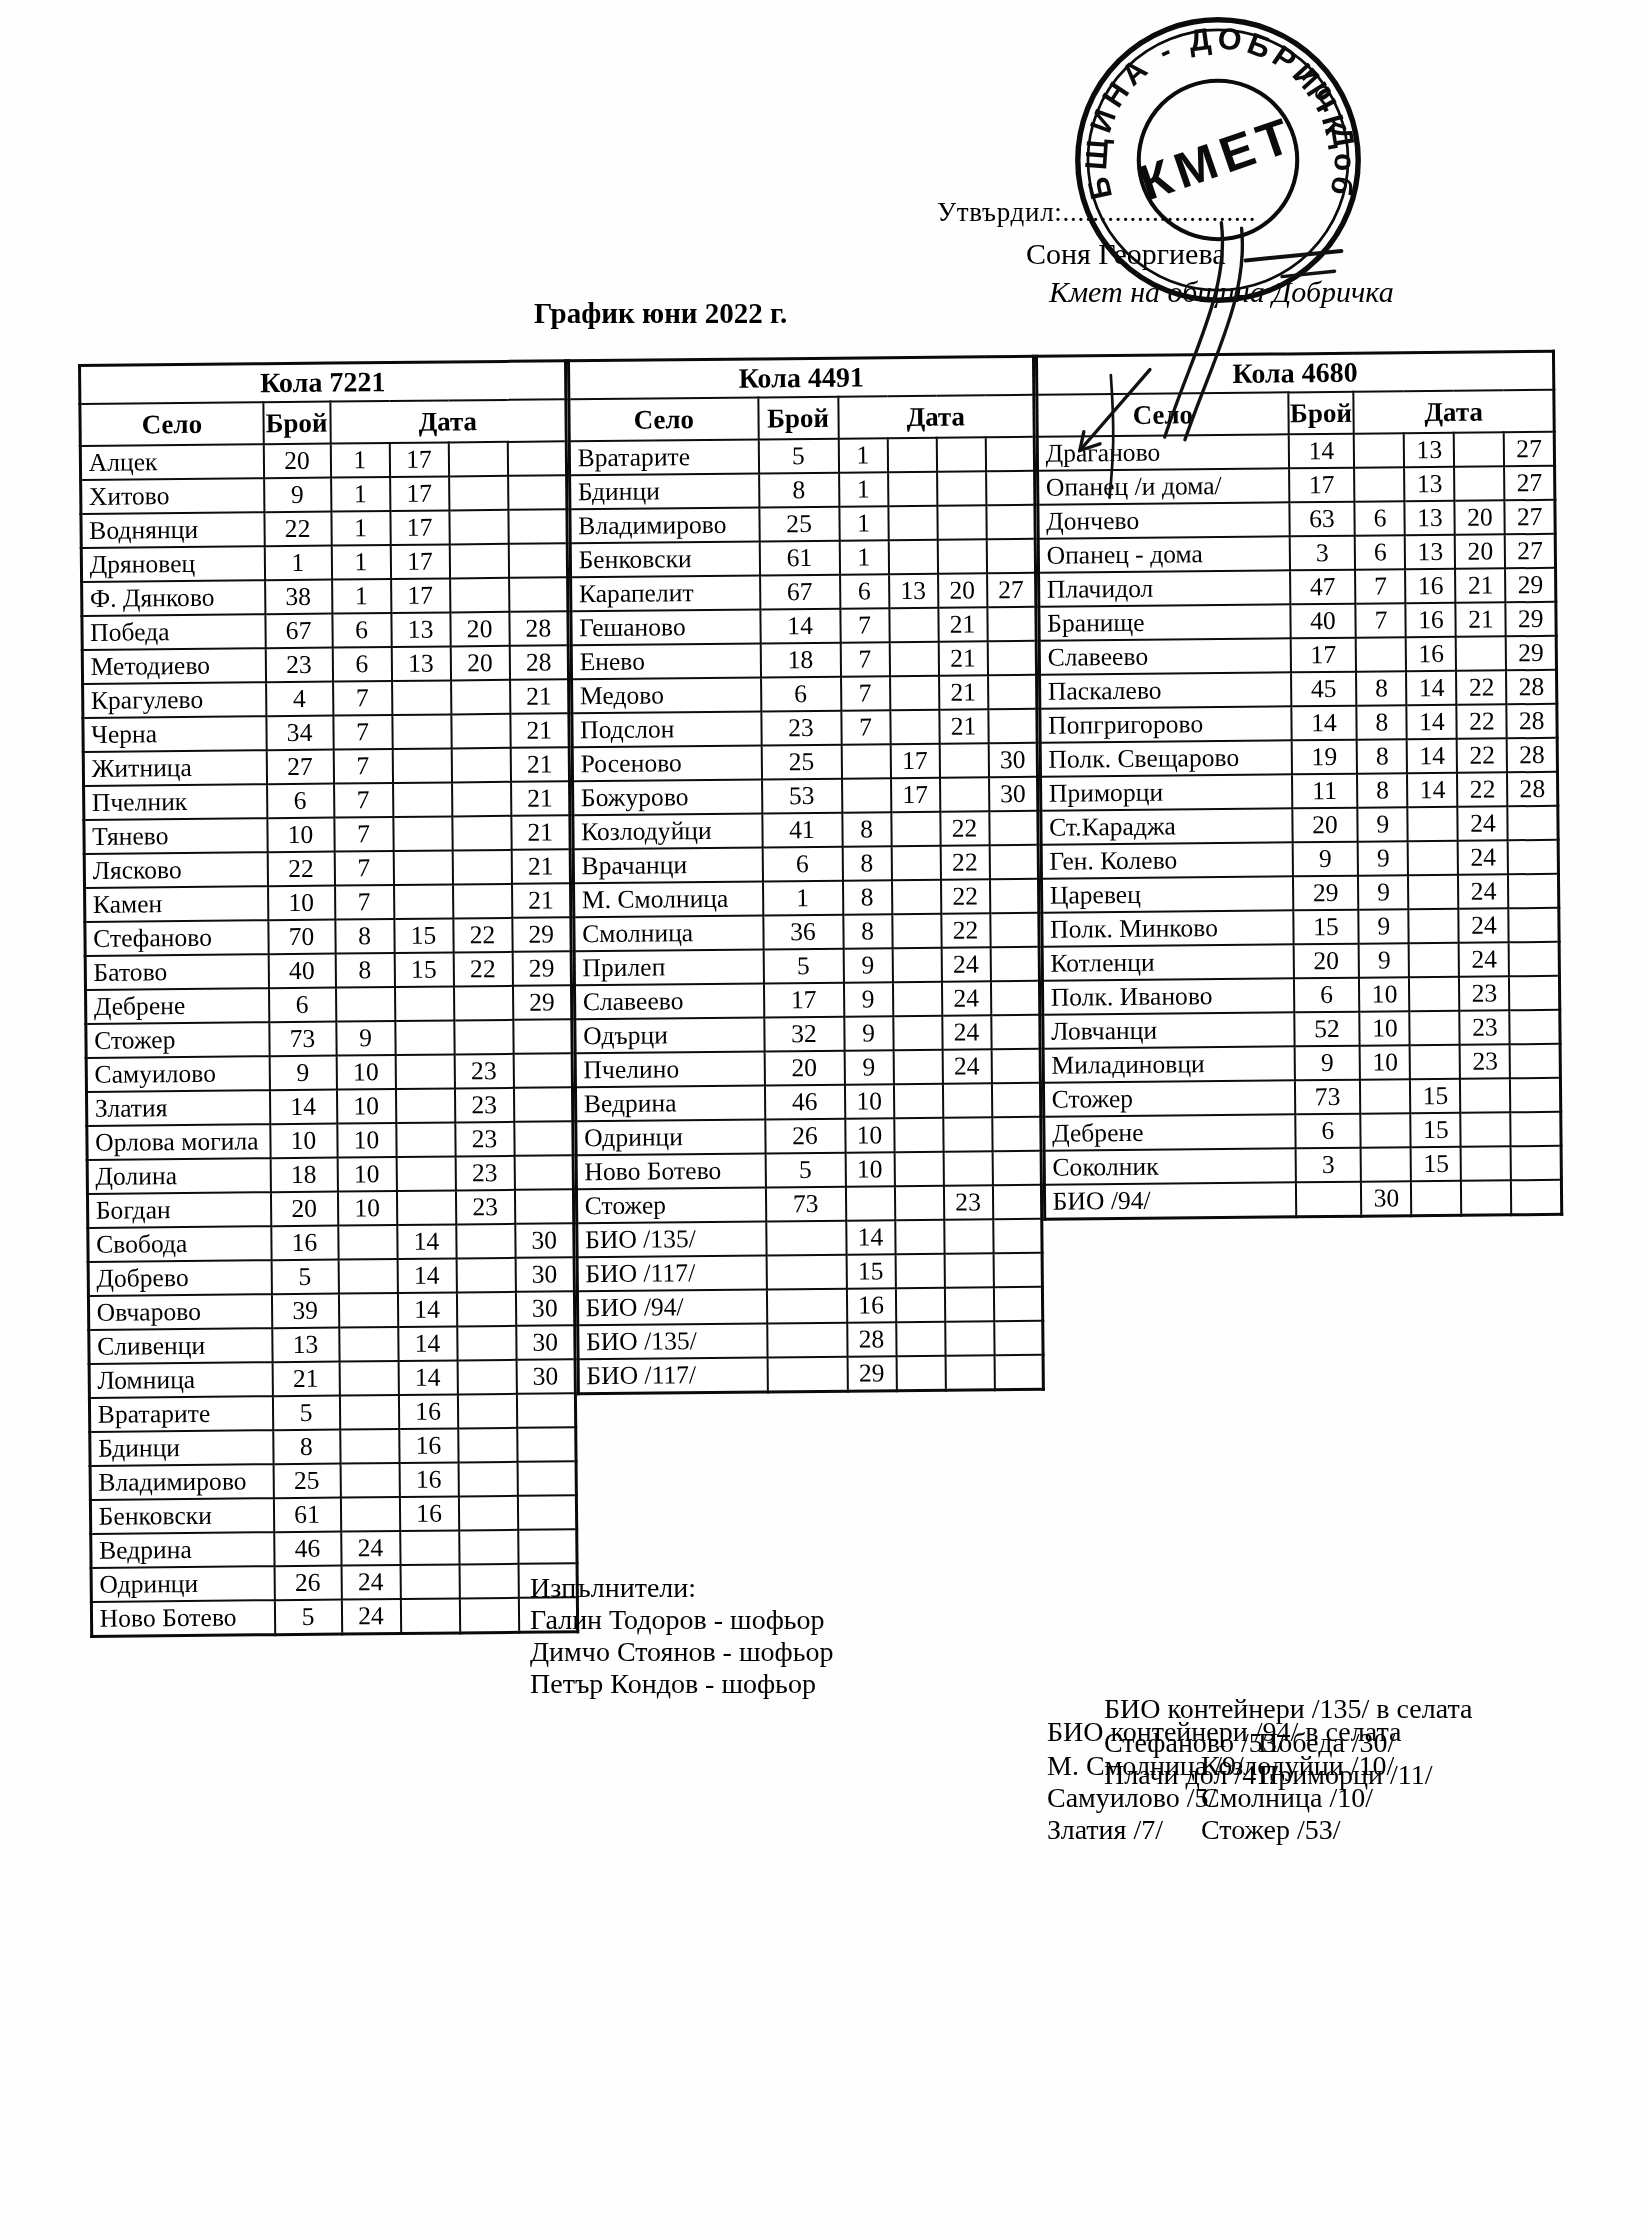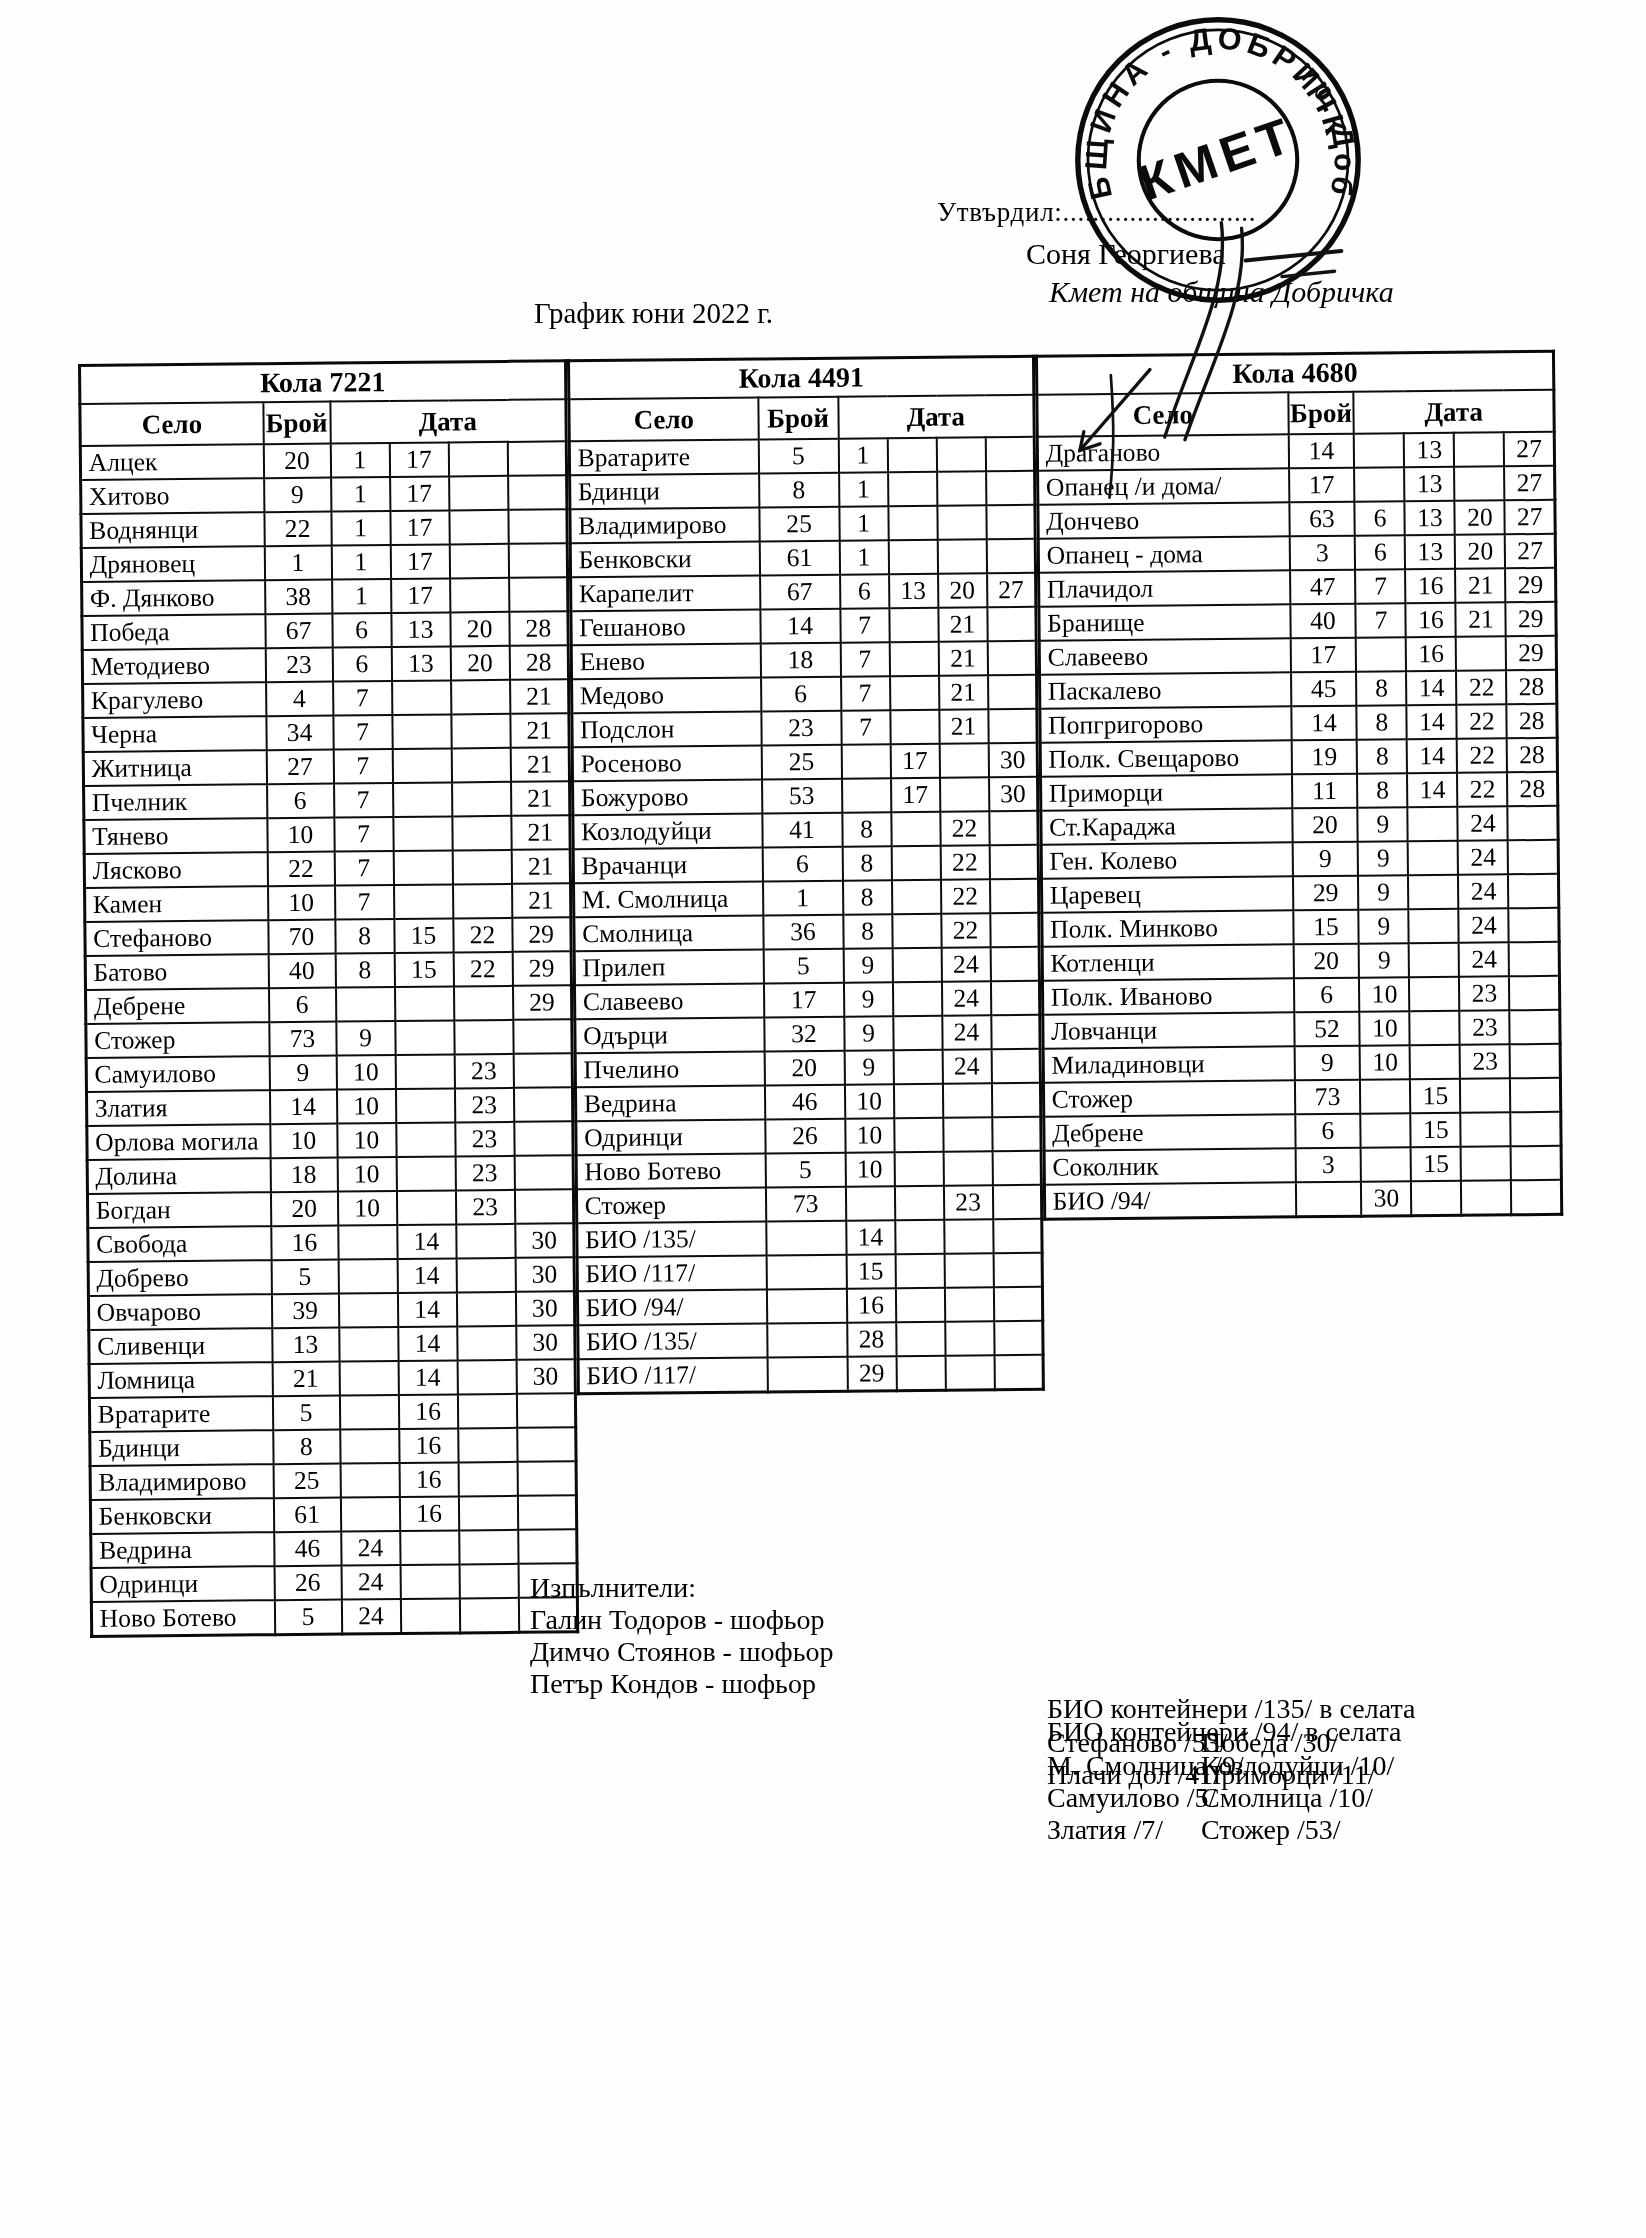--- a/index.html
+++ b/index.html
@@ -2,21 +2,21 @@
 <html style="font-size:10.8px"><head>
 <meta charset="utf-8">
 <style>
   html,body{margin:0;padding:0;background:#e8e8e8}
   .sheet{position:relative;width:1646px;height:2239px;background:#fefefe;
          font-family:"Liberation Serif",serif;color:#000;overflow:hidden}
   .abs{position:absolute;white-space:nowrap}
   .approval-label{font-size:27px;letter-spacing:0.7px}
   .approval-name{font-size:30px}
   .approval-role{font-size:30px;font-style:italic}
-  .doc-title{font-size:29px;font-weight:normal}
+  .doc-title{font-size:29px;font-weight:bold}
   
   .tables{position:absolute;left:78px;top:364px;display:flex;align-items:flex-start;
           transform:rotate(-0.55deg);transform-origin:0 0}
   table.sched{border-collapse:collapse;table-layout:fixed;background:#fff;border:3.4px solid #0a0a0a}
   .sched th,.sched td{border:2px solid #0d0d0d;overflow:hidden}
   .sched .t-title{font-size:28px;font-weight:bold;height:34px;text-align:center}
   .sched .hrow th{font-size:27px;font-weight:bold;height:38px;text-align:center}
   .sched td{font-size:25.6px;height:32px;text-align:center;padding:0;line-height:1.05}
   .sched td.selo{text-align:left;padding:0 2.7px 0 6.7px}
   .t0 .c-selo{width:183px}.t0 .c-broy{width:67px}.t0 .c-d{width:59px}
@@ -827,21 +827,21 @@
   <div class="abs bt" style="left:530px;top:1572px">
     <div class="line">Изпълнители:</div>
     <div>
         <div class="line">Галин Тодоров - шофьор</div>
         <div class="line">Димчо Стоянов - шофьор</div>
         <div class="line">Петър Кондов - шофьор</div>
       </div>
   </div>
 
 
-  <div class="abs bt" style="left:1047px;top:1693px">
+  <div class="abs bt" style="left:1104px;top:1693px">
     <div class="bio-title">БИО контейнери /135/ в селата</div>
     <div class="bio-cols">
       <div class="bio-col1b">
           <div class="line">Стефаново /53/</div>
           <div class="line">Плачи дол /41/</div>
         </div>
       <div>
           <div class="line">Победа /30/</div>
           <div class="line">Приморци /11/</div>
         </div>

